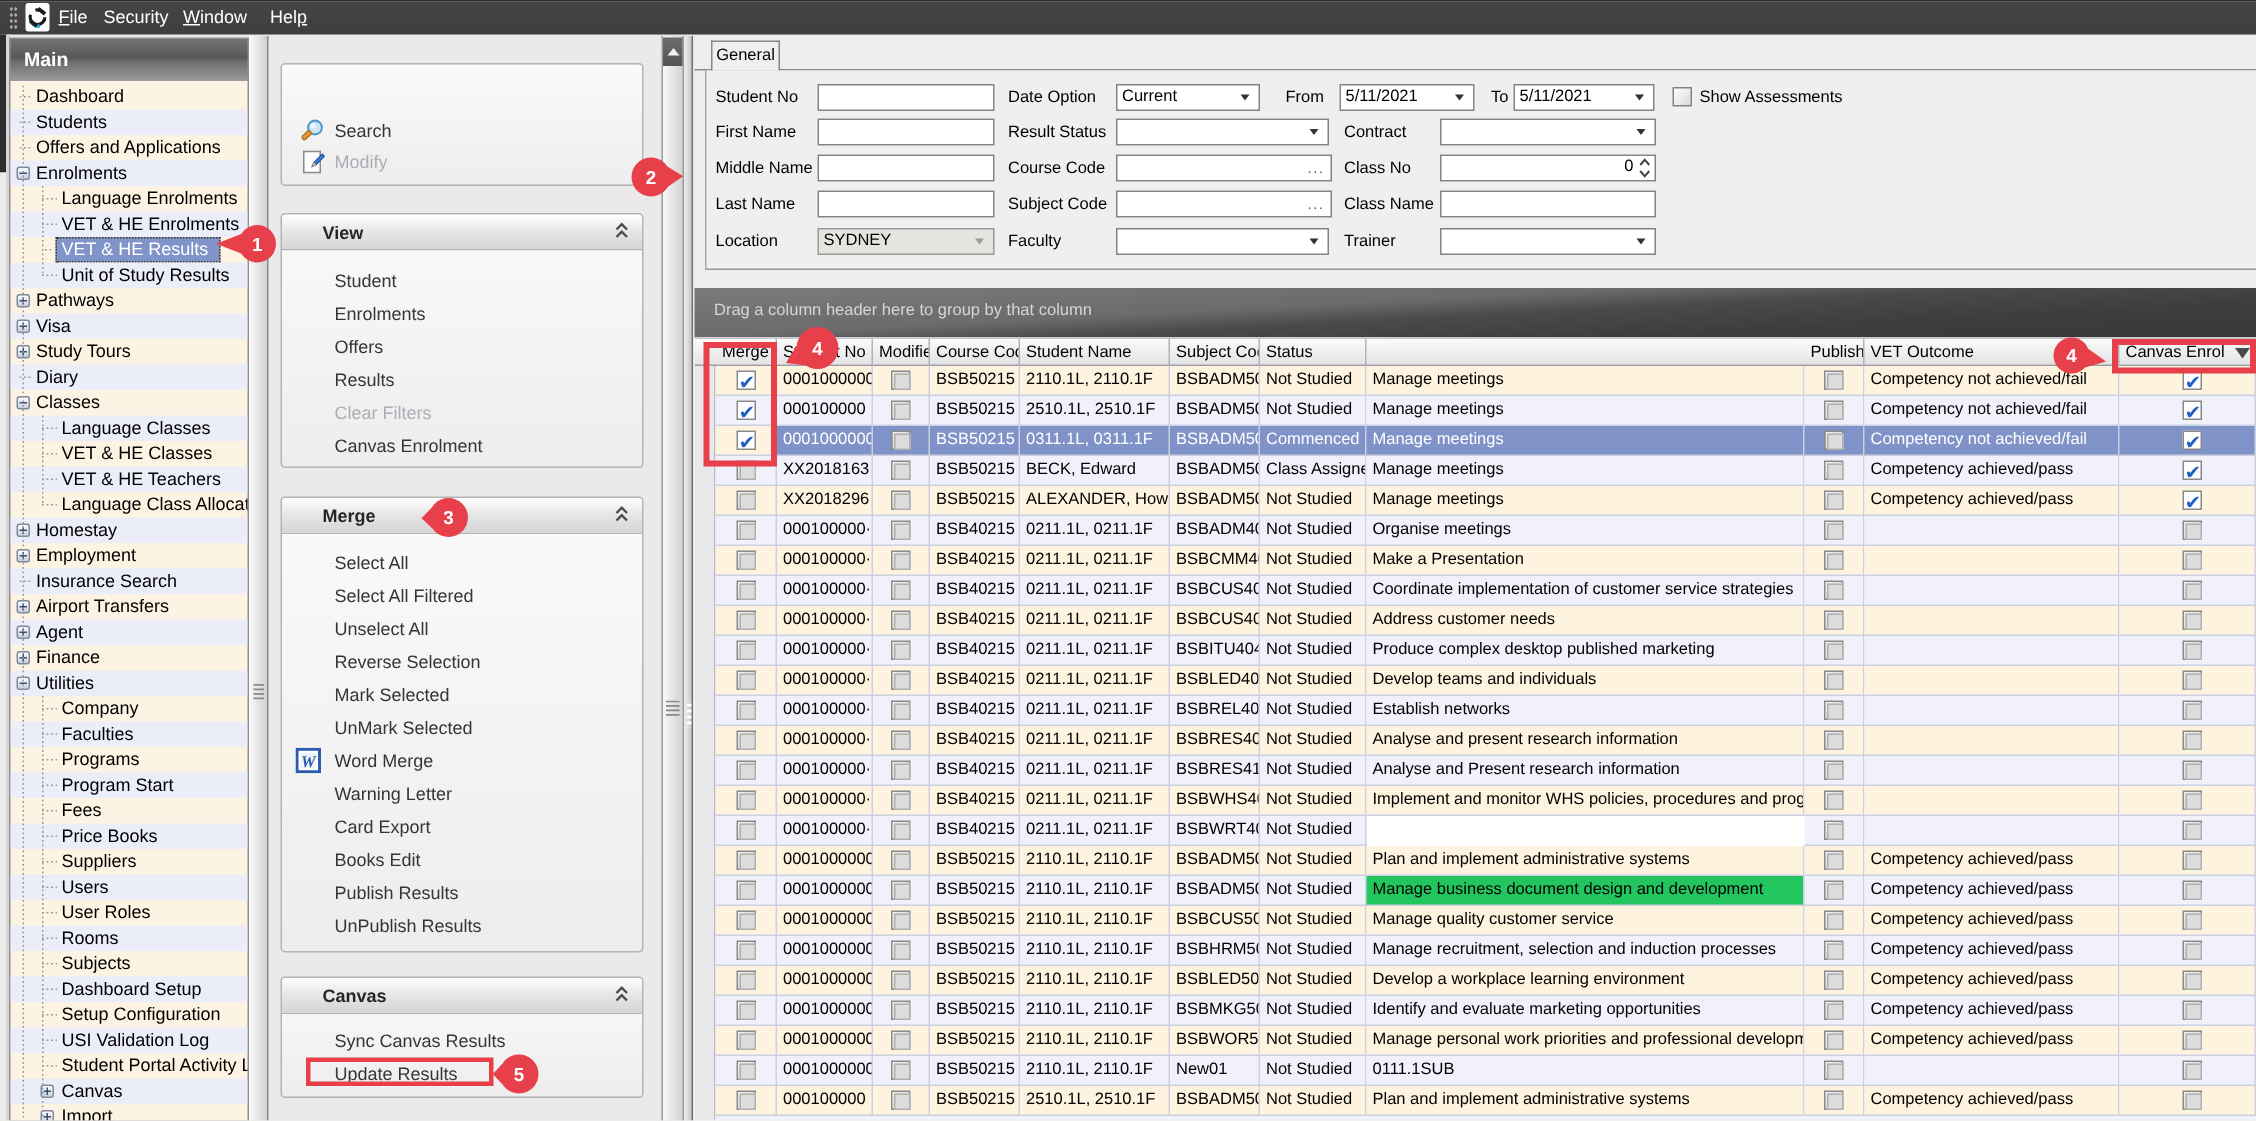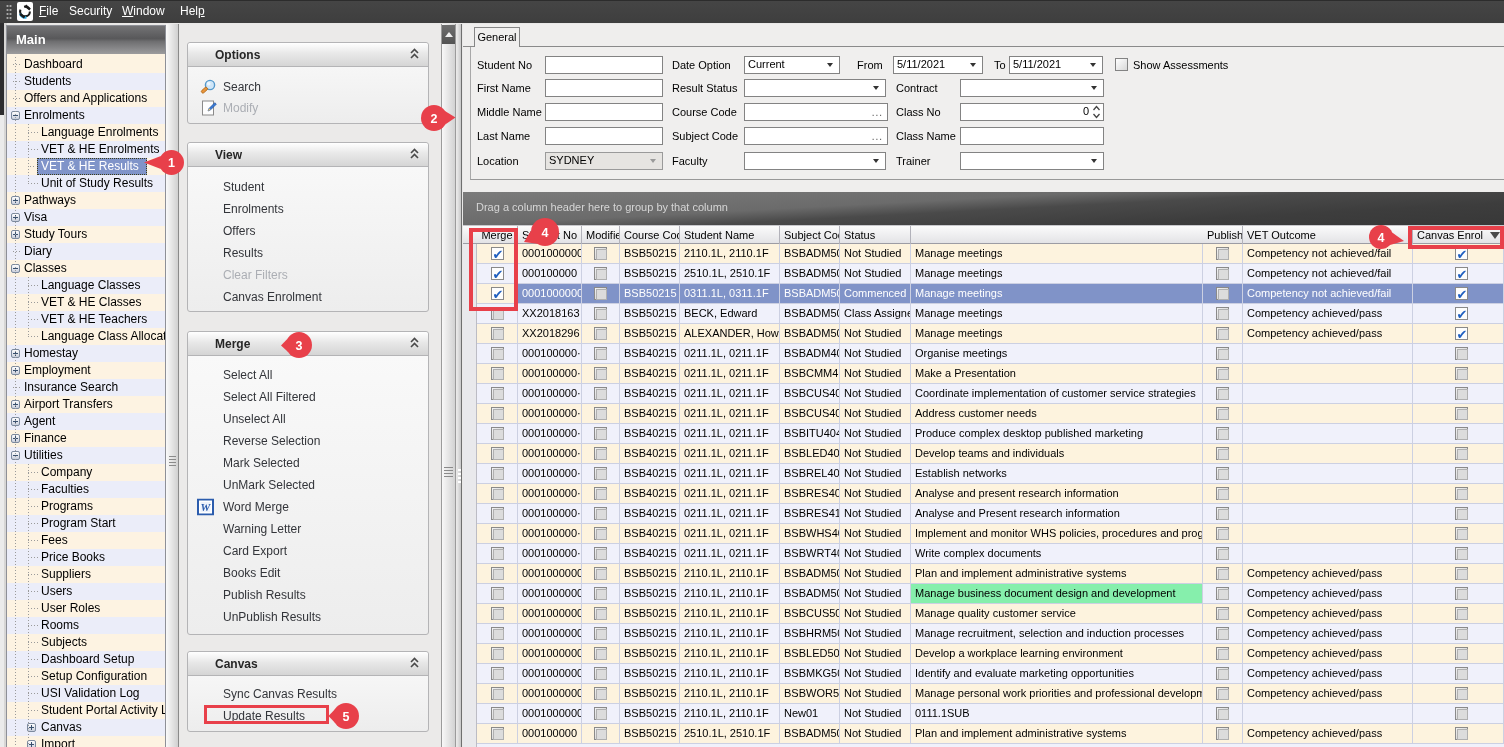--- a/index.html
+++ b/index.html
@@ -279,24 +279,20 @@
     </div>
 </div>
 <div id="vline1"></div>
 <div style="position:absolute;left:28px;top:124px;width:1px;height:60px;background-image:linear-gradient(#9a9a9a 1px,transparent 1.2px);background-size:1px 3px"></div>
 <div style="position:absolute;left:28px;top:277px;width:1px;height:60px;background-image:linear-gradient(#9a9a9a 1px,transparent 1.2px);background-size:1px 3px"></div>
 <div style="position:absolute;left:28px;top:464px;width:1px;height:281px;background-image:linear-gradient(#9a9a9a 1px,transparent 1.2px);background-size:1px 3px"></div>
 <div class="abs" id="tms"></div>
 <div class="abs" id="tmsg"></div>
 <div class="abs" id="midpanel"></div>
 <div class="gbox" style="top:42px;height:82px">
-<div class="ghdr">Options<svg class="chev" viewBox="0 0 9 12" width="9" height="12">
-        <path d="M1 5 L4.5 1.5 L8 5" fill="none" stroke="#4a4a4a" stroke-width="1.6"></path>
-        <path d="M1 10 L4.5 6.5 L8 10" fill="none" stroke="#4a4a4a" stroke-width="1.6"></path>
-      </svg></div>
 <svg class="icon16" viewBox="0 0 17 17" style="top:43.5px">
       <circle cx="10" cy="6.5" r="4.6" fill="#cfe6f8" stroke="#5599cc" stroke-width="1.4"></circle>
       <circle cx="8.7" cy="5.3" r="1.8" fill="#eef7ff"></circle>
       <rect x="1.2" y="10.2" width="7" height="3" rx="1.2" transform="rotate(-42 4.5 12)" fill="#e8953a" stroke="#b06818" stroke-width="0.8"></rect>
     </svg>
 <div class="gitem" style="top:43.5px">Search</div>
 <svg class="icon16" viewBox="0 0 17 17" style="top:64.5px">
       <rect x="2.5" y="1.5" width="11" height="14" fill="#fdfdfd" stroke="#8a8a8a" stroke-width="1"></rect>
       <path d="M14.8 3.2 L9.2 8.8 L8 11.5 L10.7 10.3 L16.3 4.7 Z" fill="#3a7bd5" stroke="#1d4f9e" stroke-width="0.7"></path>
       <path d="M8 11.5 L10.7 10.3 L9.2 8.8 Z" fill="#f0c26a"></path>
@@ -759,21 +755,20 @@
         <div class="cb gray" style="left:14px"></div>
       </div>
 <div class="gcell" style="left:41px;width:64px;background:#f0f1fb;color:#000">000100000·</div>
 <div class="gcell" style="left:105px;width:38px;background:#f0f1fb">
         <div class="cb gray" style="left:12px"></div>
       </div>
 <div class="gcell" style="left:143px;width:60px;background:#f0f1fb;color:#000">BSB40215</div>
 <div class="gcell" style="left:203px;width:100px;background:#f0f1fb;color:#000">0211.1L, 0211.1F</div>
 <div class="gcell" style="left:303px;width:60px;background:#f0f1fb;color:#000">BSBWRT401</div>
 <div class="gcell" style="left:363px;width:71px;background:#f0f1fb;color:#000">Not Studied</div>
-<div class="gcell" style="left:434px;width:292px;background:#f0f1fb;color:#000">Write complex documents</div>
 <div class="gcell" style="left:726px;width:40px;background:#f0f1fb">
         <div class="cb gray" style="left:13px"></div>
       </div>
 <div class="gcell" style="left:766px;width:170px;background:#f0f1fb;color:#000"></div>
 <div class="gcell" style="left:936px;width:91px;background:#f0f1fb">
         <div class="cb gray" style="left:42px"></div>
       </div>
 </div>
 <div class="grow" style="top:339px">
 <div class="gcell" style="left:0px;width:41px;background:#fdf3de">
@@ -801,21 +796,21 @@
         <div class="cb gray" style="left:14px"></div>
       </div>
 <div class="gcell" style="left:41px;width:64px;background:#f0f1fb;color:#000">0001000000</div>
 <div class="gcell" style="left:105px;width:38px;background:#f0f1fb">
         <div class="cb gray" style="left:12px"></div>
       </div>
 <div class="gcell" style="left:143px;width:60px;background:#f0f1fb;color:#000">BSB50215</div>
 <div class="gcell" style="left:203px;width:100px;background:#f0f1fb;color:#000">2110.1L, 2110.1F</div>
 <div class="gcell" style="left:303px;width:60px;background:#f0f1fb;color:#000">BSBADM506</div>
 <div class="gcell" style="left:363px;width:71px;background:#f0f1fb;color:#000">Not Studied</div>
-<div class="gcell" style="left:434px;width:292px;background:#86efac;color:#000">Manage business document design and development</div>
+<div class="gcell" style="left:434px;width:292px;background:#22c55e;color:#000">Manage business document design and development</div>
 <div class="gcell" style="left:726px;width:40px;background:#f0f1fb">
         <div class="cb gray" style="left:13px"></div>
       </div>
 <div class="gcell" style="left:766px;width:170px;background:#f0f1fb;color:#000">Competency achieved/pass</div>
 <div class="gcell" style="left:936px;width:91px;background:#f0f1fb">
         <div class="cb gray" style="left:42px"></div>
       </div>
 </div>
 <div class="grow" style="top:379px">
 <div class="gcell" style="left:0px;width:41px;background:#fdf3de">

